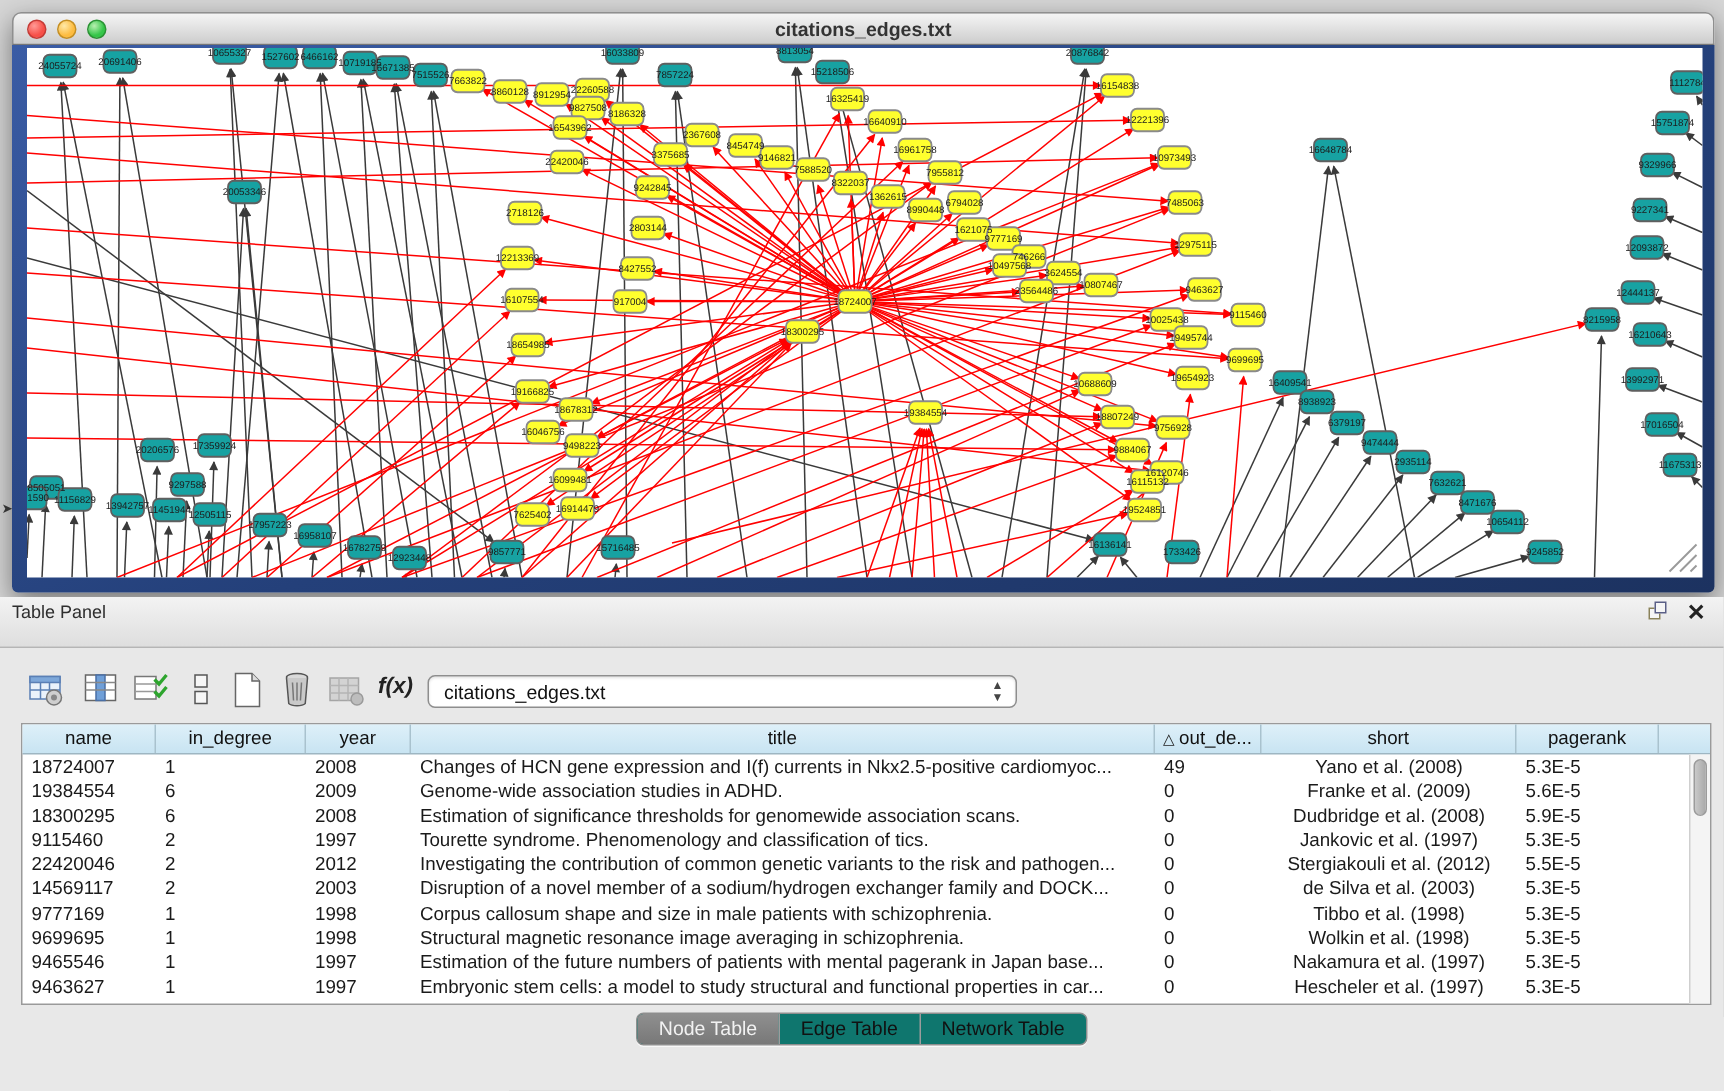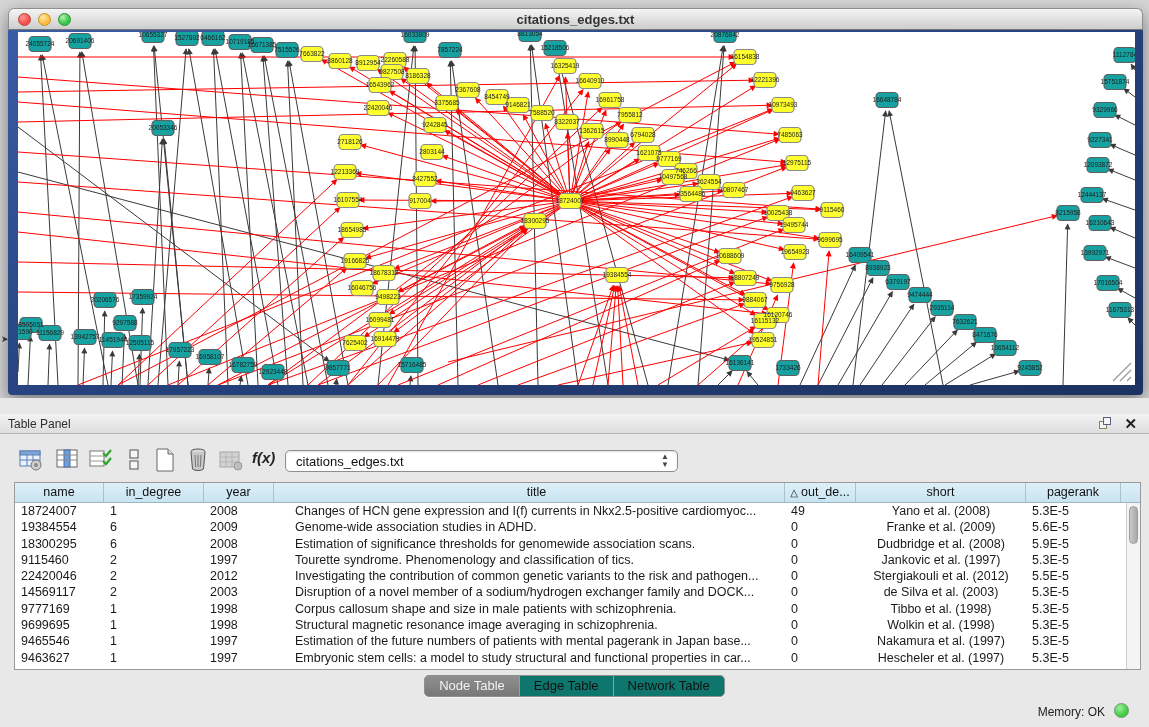--- a/index.html
+++ b/index.html
@@ -17,21 +17,21 @@
   .tl.yel   { left:29px; background:radial-gradient(circle at 35% 30%, #ffe9a8,#fdbc40 60%); border:1px solid #c58f23; }
   .tl.grn   { left:49px; background:radial-gradient(circle at 35% 30%, #b8f0b0,#35c649 60%); border:1px solid #2a9334; }
   #win-title { width:100%; top:3px; text-align:center; font-size:13px; font-weight:bold; color:#333; }
   #viewport { left:0; top:22px; width:1135px; height:365px;
     background:linear-gradient(160deg,#3a5ca5,#24407a 55%,#1c3260); border-radius:0 0 4px 4px;
     padding:2px 8px 10px 10px; }
   #graph-canvas { width:1117px; height:353px; background:#fff; display:block; }
 
   
   #panel { left:0; top:398px; width:1149px; height:329px; background:#e8e8e8; }
-  #panel-titlebar { left:0; top:16px; width:100%; height:20px;
+  #panel-titlebar { left:0; top:0; width:100%; height:34px;
     background:linear-gradient(#f3f3f3,#dedede); border-bottom:1px solid #b5b5b5; }
   #panel-title { left:8px; top:3px; font-size:12px; color:#2e2e2e; }
   #float-icon { right:36px; top:3px; width:14px; height:13px; }
   #float-icon .sq { position:absolute; border:1.5px solid #5a5f86; background:#f5f5f5; }
   #float-icon .sq.a { left:0; top:4px; width:8px; height:8px; border-color:#8a825a; }
   #float-icon .sq.b { left:4px; top:0; width:8px; height:8px; }
   #close-icon { right:12px; top:1px; font-size:15px; font-weight:bold; color:#222; }
 
   .toolbtn { top:49px; width:26px; height:26px; }
   .tool-label { font-size:15px; font-style:italic; font-weight:bold; color:#222; }
@@ -44,21 +44,21 @@
   #table-box { left:14px; top:84px; width:1127px; height:188px; background:#fff; border:1px solid #9a9a9a; }
   #thead { display:flex; height:20px; background:linear-gradient(#def0f9,#c8e4f2);
     border-bottom:1px solid #9eb6c2; }
   .th { font-size:12.5px; color:#111; text-align:center; line-height:19px;
     border-right:1px solid #a9c2ce; overflow:hidden; white-space:nowrap; }
   .sort-glyph { font-size:10px; margin-right:3px; color:#222; }
   #tbody { position:absolute; left:0; top:20px; right:14px; bottom:0; overflow:hidden; }
   .tr { display:flex; height:16.3px; }
   .td { font-size:12.5px; color:#1a1a1a; line-height:16.3px; white-space:nowrap;
     overflow:hidden; padding-left:6px; }
-  .c0{width:89px;} .c1{width:100px;} .c2{width:70px;} .c3{width:496px;margin-left:15px;} .c4{width:71px;}
+  .c0{width:89px;} .c1{width:100px;} .c2{width:70px;} .c3{width:496px;} .c4{width:71px;}
   .c5{width:170px; text-align:center; padding-left:0;} .c6{width:95px;}
   #vscroll { position:absolute; right:0; top:20px; width:14px; bottom:0;
     background:#f4f4f4; border-left:1px solid #cfcfcf; }
   #vthumb { position:absolute; left:2px; top:3px; width:9px; height:38px; border-radius:5px;
     background:linear-gradient(90deg,#c9c9c9,#a9a9a9); border:1px solid #9b9b9b; }
 
   #tabbar { left:0; top:277px; width:1149px; height:22px; text-align:center; }
   #tabgroup { display:inline-flex; border:1px solid #8e8e8e; border-radius:5px; overflow:hidden;
     background:#0f766e; box-shadow:0 1px 0 rgba(255,255,255,.7); }
   .tab { font-size:13px; color:#111; padding:2px 14px 3px; border-right:1px solid #9c9c9c; cursor:default; }
@@ -677,17 +677,13 @@
   </div>
 
   <div id="tabbar" class="abs">
     <div id="tabgroup">
         <div class="tab selected">Node Table</div>
         <div class="tab">Edge Table</div>
         <div class="tab">Network Table</div>
       </div>
   </div>
 
-  <div id="statusbar" class="abs">
-    <div id="memory-label" class="abs">Memory: OK</div>
-    <div id="memory-led" class="abs"></div>
-  </div>
 </div>
 
 </body></html>

